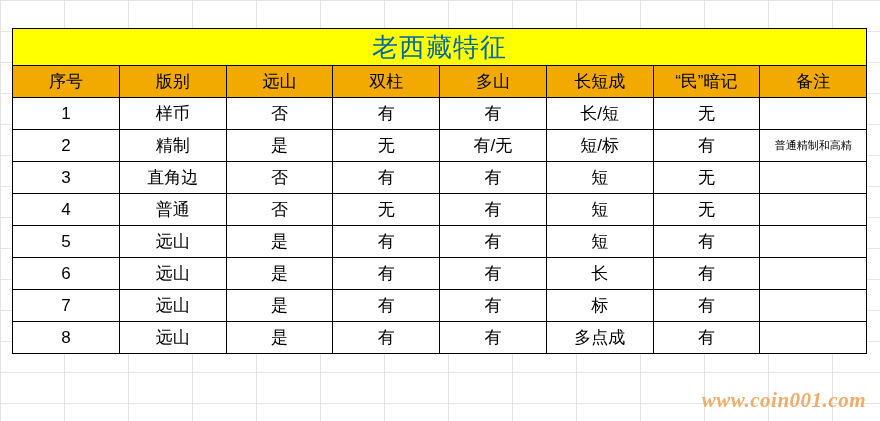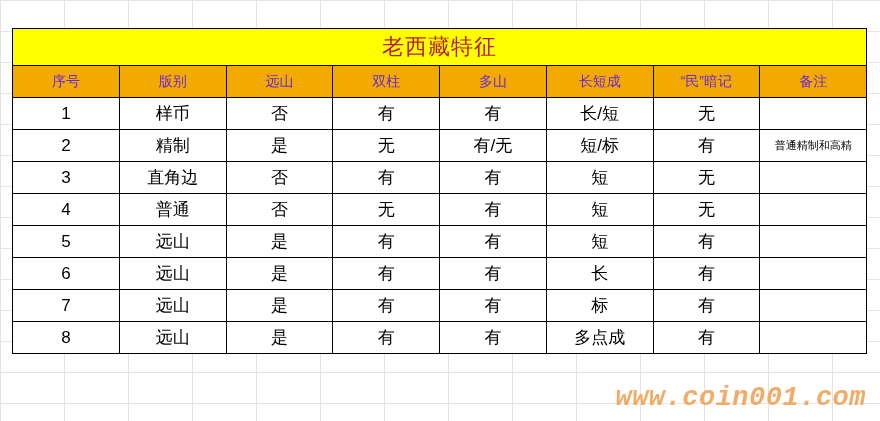--- a/index.html
+++ b/index.html
@@ -40,47 +40,47 @@
   }
   table.coin-table td, table.coin-table th {
     border: 1px solid #000000;
     text-align: center;
     vertical-align: middle;
     font-weight: normal;
     padding: 0;
   }
   .title-cell {
     background: #ffff00;
-    color: #b91c1c;
-    font-size: 22px;
+    color: #0369a1;
+    font-size: 26px;
     font-weight: bold;
     height: 36px;
     letter-spacing: 1px;
   }
   .header-row td {
     background: #f2a900;
-    color: #6d28d9;
-    font-size: 14px;
+    color: #000000;
+    font-size: 17px;
     height: 31px;
   }
   .body-row td {
     font-size: 17px;
     height: 31px;
     color: #000000;
     background: #ffffff;
   }
   .body-row td.note-cell {
     font-size: 11px;
   }
   .watermark {
     position: absolute;
     right: 14px;
     bottom: 8px;
-    font-family: Liberation Mono, monospace;
-    font-size: 27px;
+    font-family: Liberation Serif, serif;
+    font-size: 21px;
     font-weight: bold;
     font-style: italic;
     color: #f0a860;
     letter-spacing: 0.5px;
     z-index: 3;
     opacity: 0.95;
   }
 </style>
 </head>
 <body>

